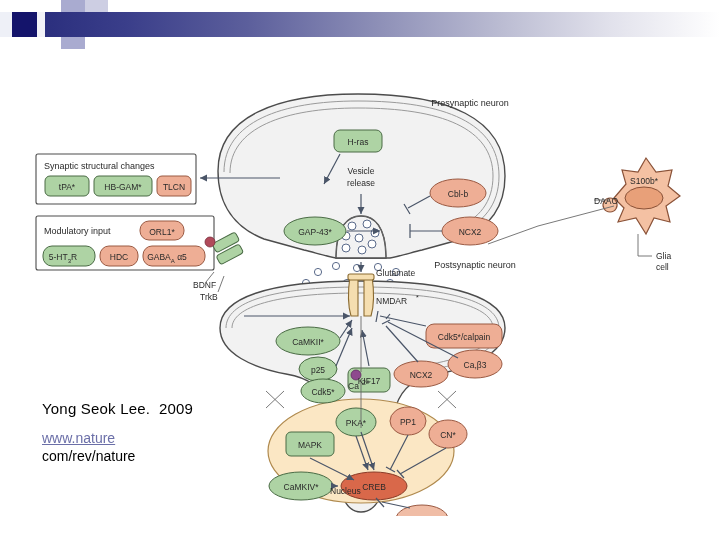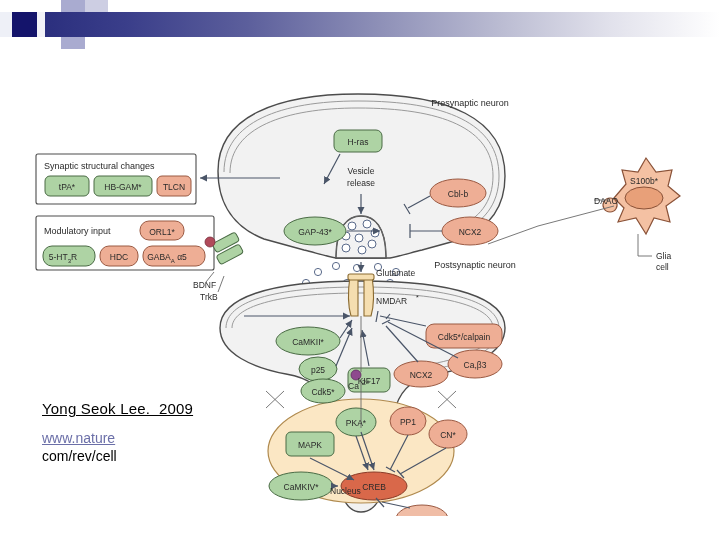--- a/index.html
+++ b/index.html
@@ -47,21 +47,20 @@
     position: absolute;
     left: 42px; top: 400px;
     width: 250px;
   }
   #author-line {
     font-size: 15px;
     color: #000000;
     letter-spacing: 0.2px;
     margin: 0 0 13px 0;
     white-space: pre;
-    text-decoration: underline;
   }
   #url-link {
     font-size: 14px;
     color: #6b6fa8;
     display: block;
     line-height: 1.25;
   }
   #url-rest {
     font-size: 14px;
     color: #000000;
@@ -115,21 +114,21 @@
   <div class="deco-sq" id="sq-l8"></div>
   <div class="deco-sq" id="sq-l9"></div>
   <div class="deco-sq" id="sq-l5"></div>
   <div class="deco-sq" id="sq-l6"></div>
   <div id="header-band"></div>
   <div class="deco-sq" id="sq-dark"></div>
 
   <div id="citation-block">
     <div id="author-line">Yong Seok Lee.  2009</div>
     <a id="url-link" href="#">www.nature</a>
-    <span id="url-rest">com/rev/cell</span>
+    <span id="url-rest">com/rev/nature</span>
   </div>
 
   <div id="figure">
   <svg width="684" height="440" viewBox="0 0 684 440" xmlns="http://www.w3.org/2000/svg">
     <defs>
       <marker id="ah" markerWidth="7" markerHeight="7" refX="6" refY="3" orient="auto">
         <path d="M0,0 L6,3 L0,6 z" fill="#4a5568"></path>
       </marker>
     </defs>
 

